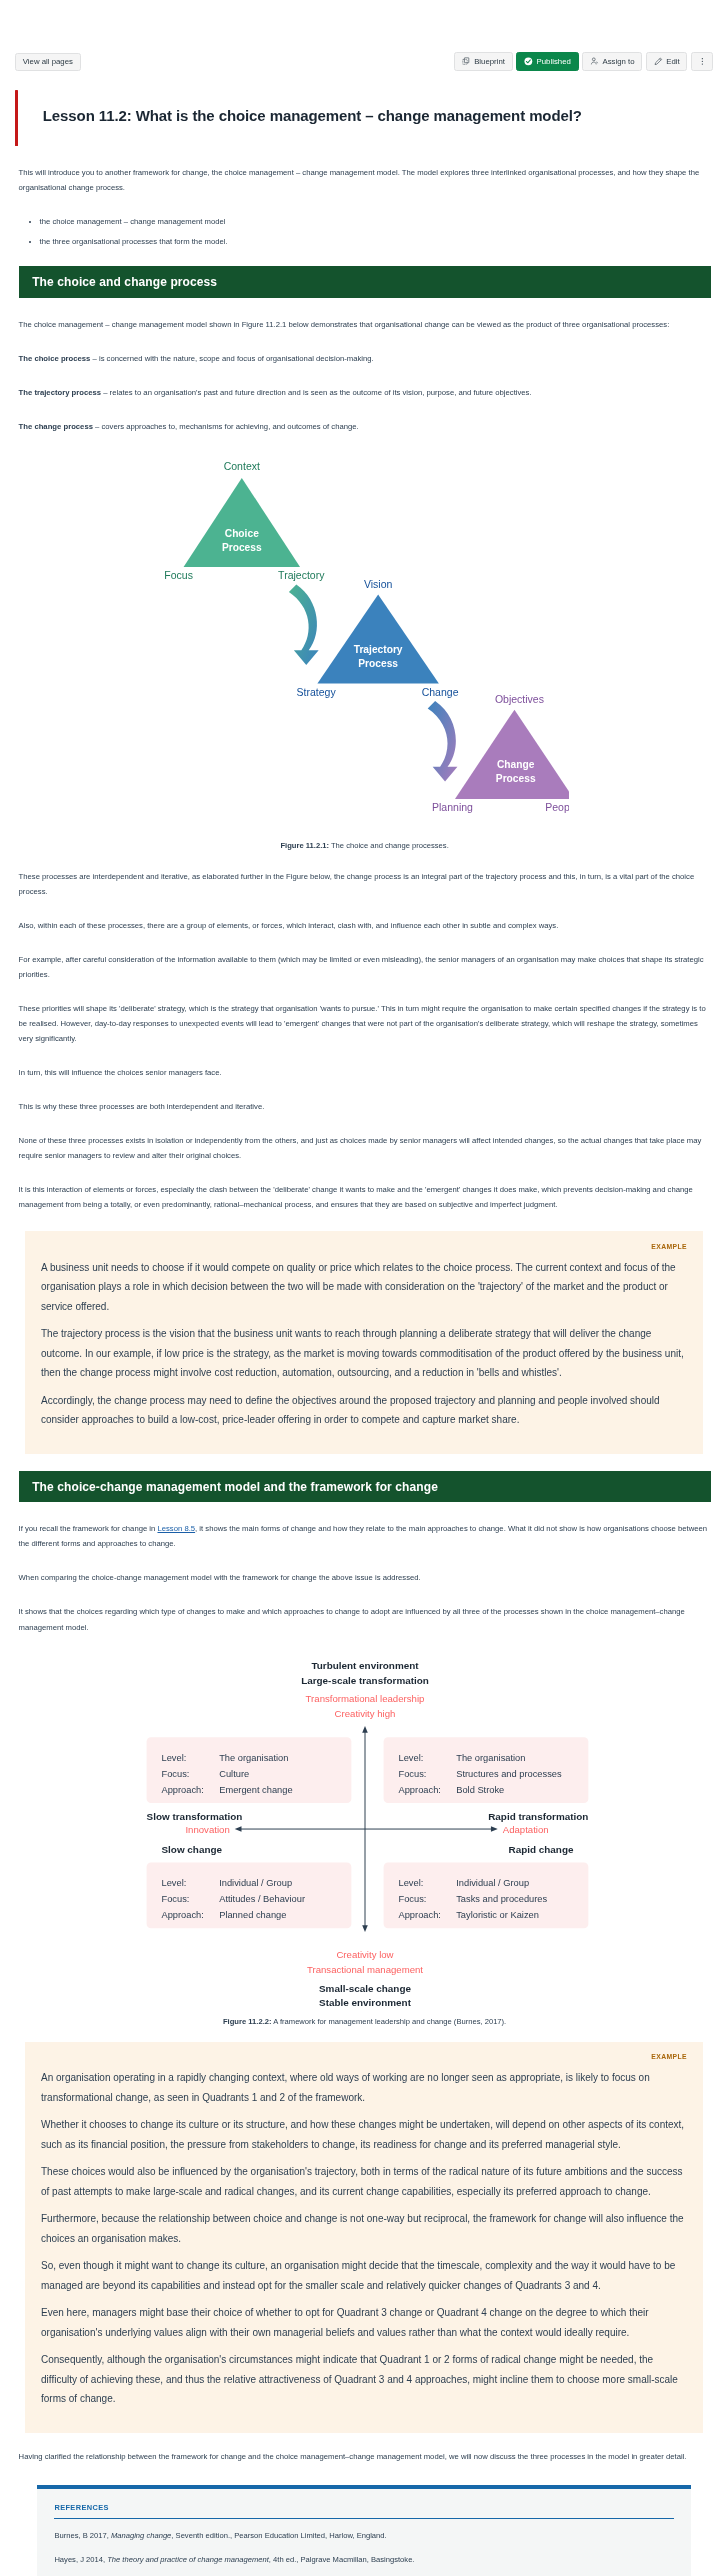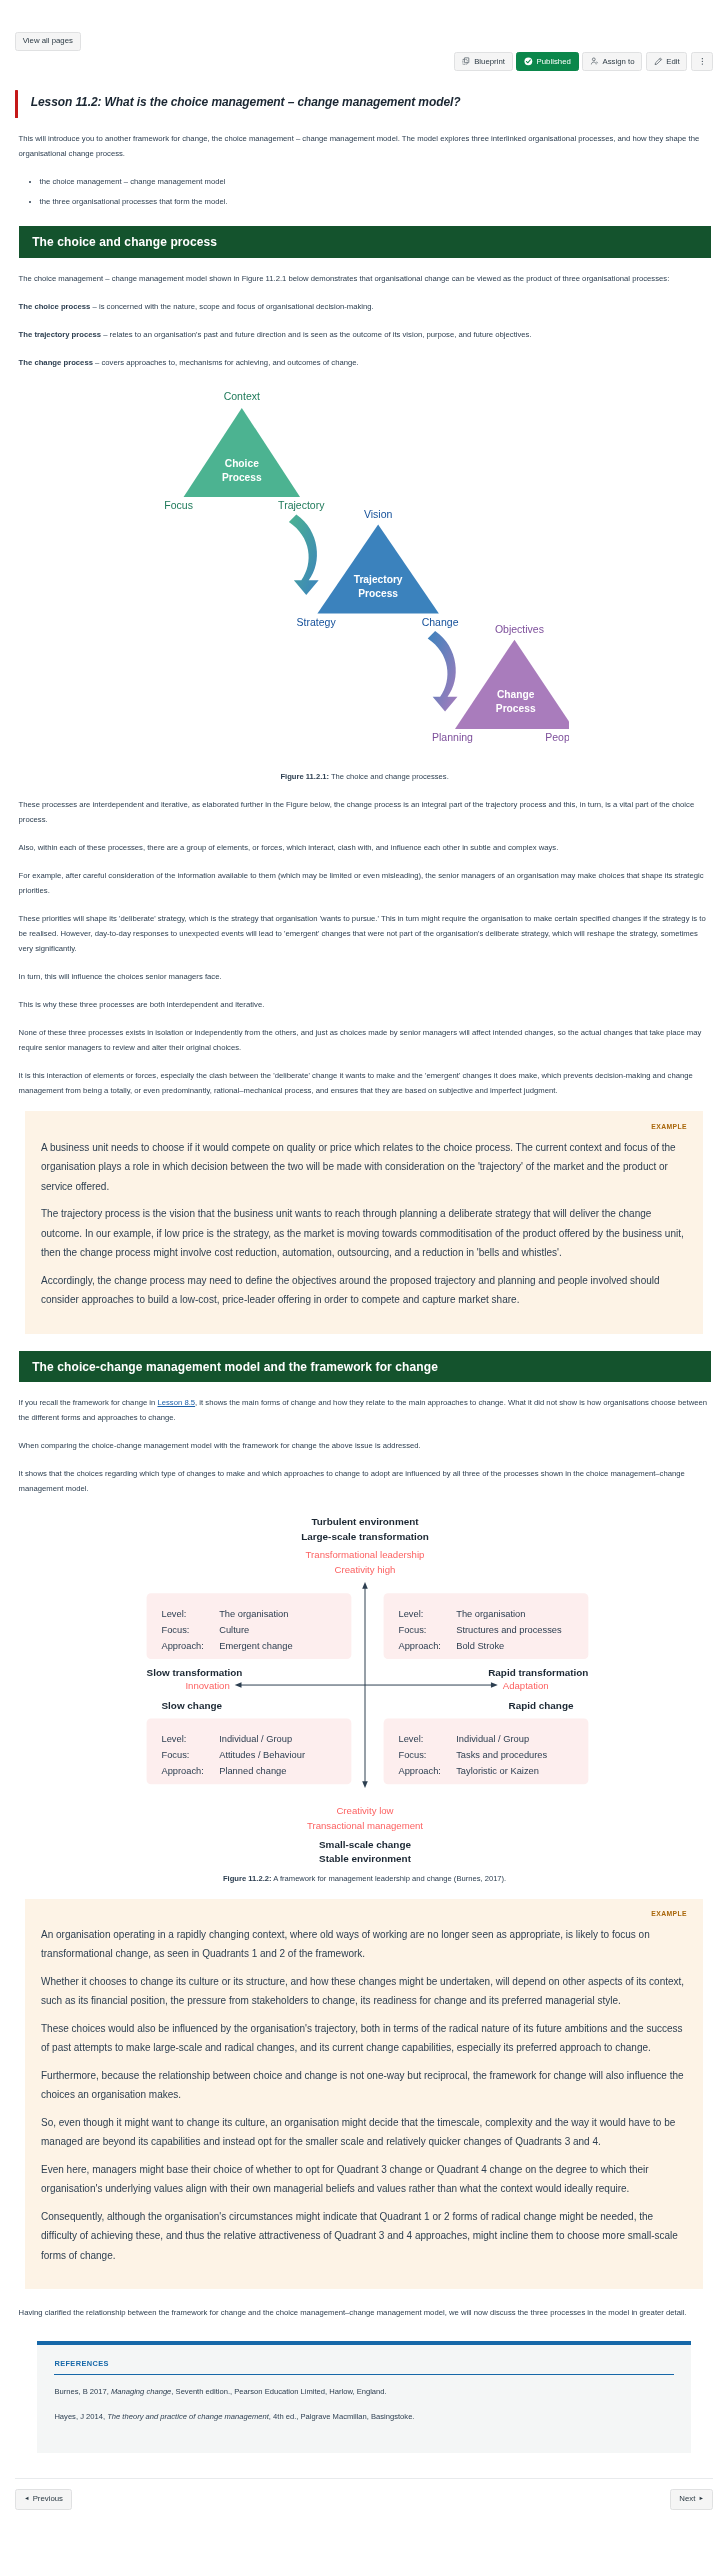--- a/index.html
+++ b/index.html
@@ -8,21 +8,21 @@
     background: #ffffff;
     font-family: "Liberation Sans", sans-serif;
     color: #2d3b45;
   }
   body { width: 728px; }
 
   .page { width: 728px; padding: 0; position: relative; }
 
   
   .toolbar {
-    display: flex; align-items: center;
+    display: flex; align-items: flex-end;
     padding: 11.2px 15px 5px 15px;
     gap: 0;
   }
   .btn {
     background: #f5f5f5;
     border: 0.6px solid #e0e1e2;
     border-radius: 2.5px;
     font-size: 7.8px;
     color: #2d3b45;
     padding: 4.3px 6.8px;
@@ -48,36 +48,35 @@
   
   .title-wrap {
     display: flex; align-items: stretch;
     margin: 13.6px 15px 0 15px;
   }
   .title-bar {
     width: 3.1px; background: #c41818; flex: 0 0 3.1px; margin-right: 8.7px;
     border-radius: 0.6px;
   }
   h1.page-title {
-    font-size: 12px;
+    font-size: 15px;
     line-height: 1.25;
     font-weight: bold;
-    margin: 4px;
+    margin: 16px;
     padding: 1.2px 0 3.7px 0;
     color: #1b2733;
     letter-spacing: -0.1px;
-    font-style: italic;
   }
 
   
   .content { padding: 0 17.4px 0 18.6px; }
   p.body {
     font-size: 7.7px;
     line-height: 1.95;
-    margin: 13px 0;
+    margin: 19px 0;
     color: #2c3e50;
   }
   ul.bullets {
     margin: 5px 0 8.7px 0;
     padding-left: 21px;
     font-size: 7.7px;
     line-height: 1.95;
     color: #2c3e50;
   }
   ul.bullets li { margin: 5px 0; }

